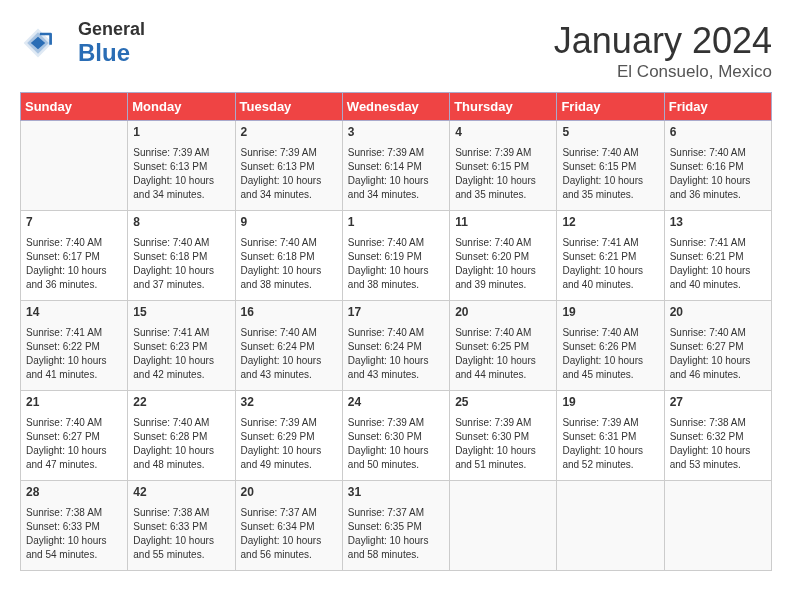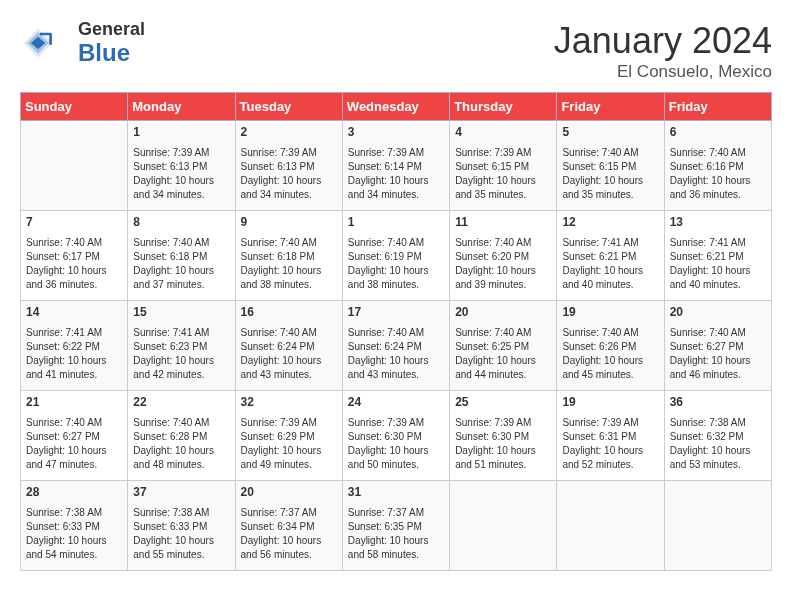--- a/index.html
+++ b/index.html
@@ -229,31 +229,31 @@
         </td>
         <td>
           <span class="day-number">25</span>
           <div class="day-info">Sunrise: 7:39 AM<br>Sunset: 6:30 PM<br>Daylight: 10 hours<br>and 51 minutes.</div>
         </td>
         <td>
           <span class="day-number">19</span>
           <div class="day-info">Sunrise: 7:39 AM<br>Sunset: 6:31 PM<br>Daylight: 10 hours<br>and 52 minutes.</div>
         </td>
         <td>
-          <span class="day-number">36</span>
+          <span class="day-number">27</span>
           <div class="day-info">Sunrise: 7:38 AM<br>Sunset: 6:32 PM<br>Daylight: 10 hours<br>and 53 minutes.</div>
         </td>
       </tr>
       <tr>
         <td>
           <span class="day-number">28</span>
           <div class="day-info">Sunrise: 7:38 AM<br>Sunset: 6:33 PM<br>Daylight: 10 hours<br>and 54 minutes.</div>
         </td>
         <td>
-          <span class="day-number">37</span>
+          <span class="day-number">42</span>
           <div class="day-info">Sunrise: 7:38 AM<br>Sunset: 6:33 PM<br>Daylight: 10 hours<br>and 55 minutes.</div>
         </td>
         <td>
           <span class="day-number">20</span>
           <div class="day-info">Sunrise: 7:37 AM<br>Sunset: 6:34 PM<br>Daylight: 10 hours<br>and 56 minutes.</div>
         </td>
         <td>
           <span class="day-number">31</span>
           <div class="day-info">Sunrise: 7:37 AM<br>Sunset: 6:35 PM<br>Daylight: 10 hours<br>and 58 minutes.</div>
         </td>

